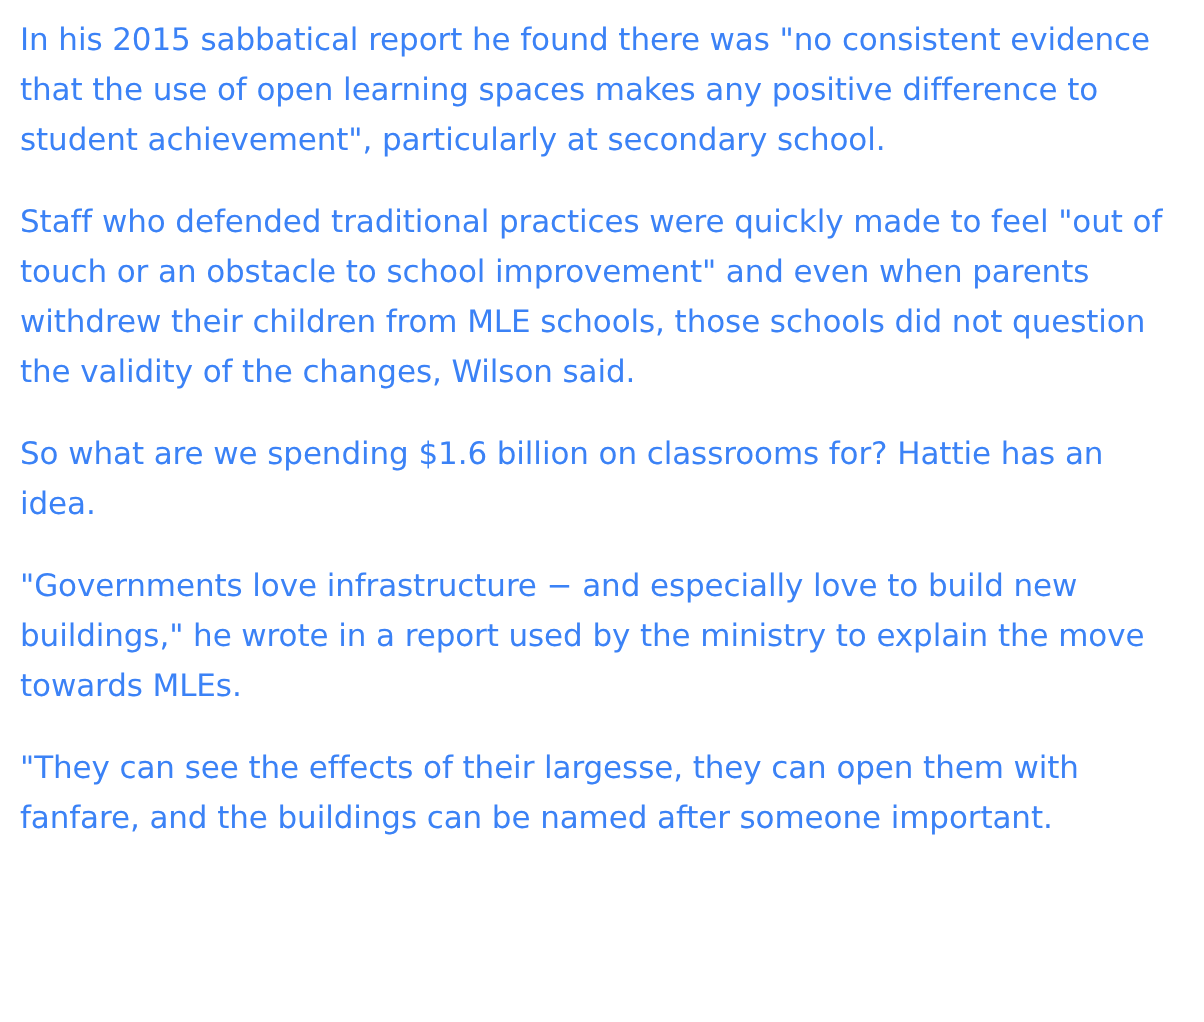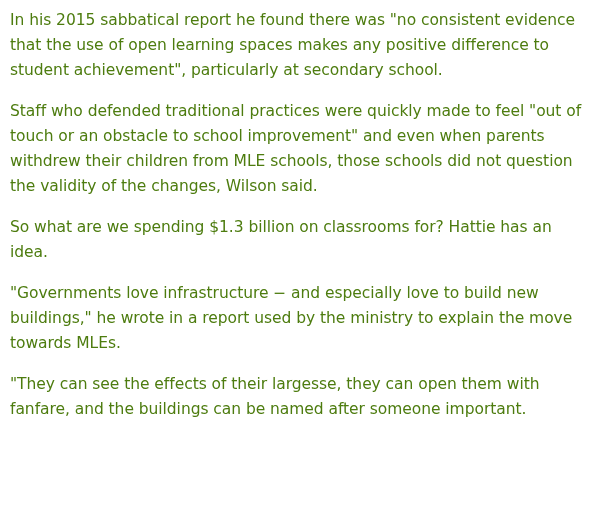--- a/index.html
+++ b/index.html
@@ -15,31 +15,31 @@
   }
   .article {
     box-sizing: border-box;
     width: 602px;
     padding: 8px 14px 0 10px;
   }
   .article p {
     margin: 0 0 16px 0;
     font-size: 15.5px;
     line-height: 25px;
-    color: #4d7c0f;
+    color: #3b82f6;
     font-family: "DejaVu Sans", sans-serif;
     letter-spacing: -0.05px;
   }
   .article p:last-child {
     margin-bottom: 0;
   }
 </style>
 </head>
 <body>
 
 <div class="article">
   <p>In his 2015 sabbatical report he found there was "no consistent evidence that the use of open learning spaces makes any positive difference to student achievement", particularly at secondary school.</p>
   <p>Staff who defended traditional practices were quickly made to feel "out of touch or an obstacle to school improvement" and even when parents withdrew their children from MLE schools, those schools did not question the validity of the changes, Wilson said.</p>
-  <p>So what are we spending $1.3 billion on classrooms for? Hattie has an idea.</p>
+  <p>So what are we spending $1.6 billion on classrooms for? Hattie has an idea.</p>
   <p>"Governments love infrastructure − and especially love to build new buildings," he wrote in a report used by the ministry to explain the move towards MLEs.</p>
   <p>"They can see the effects of their largesse, they can open them with fanfare, and the buildings can be named after someone important.</p>
 
 </div>
 
 </body></html>

